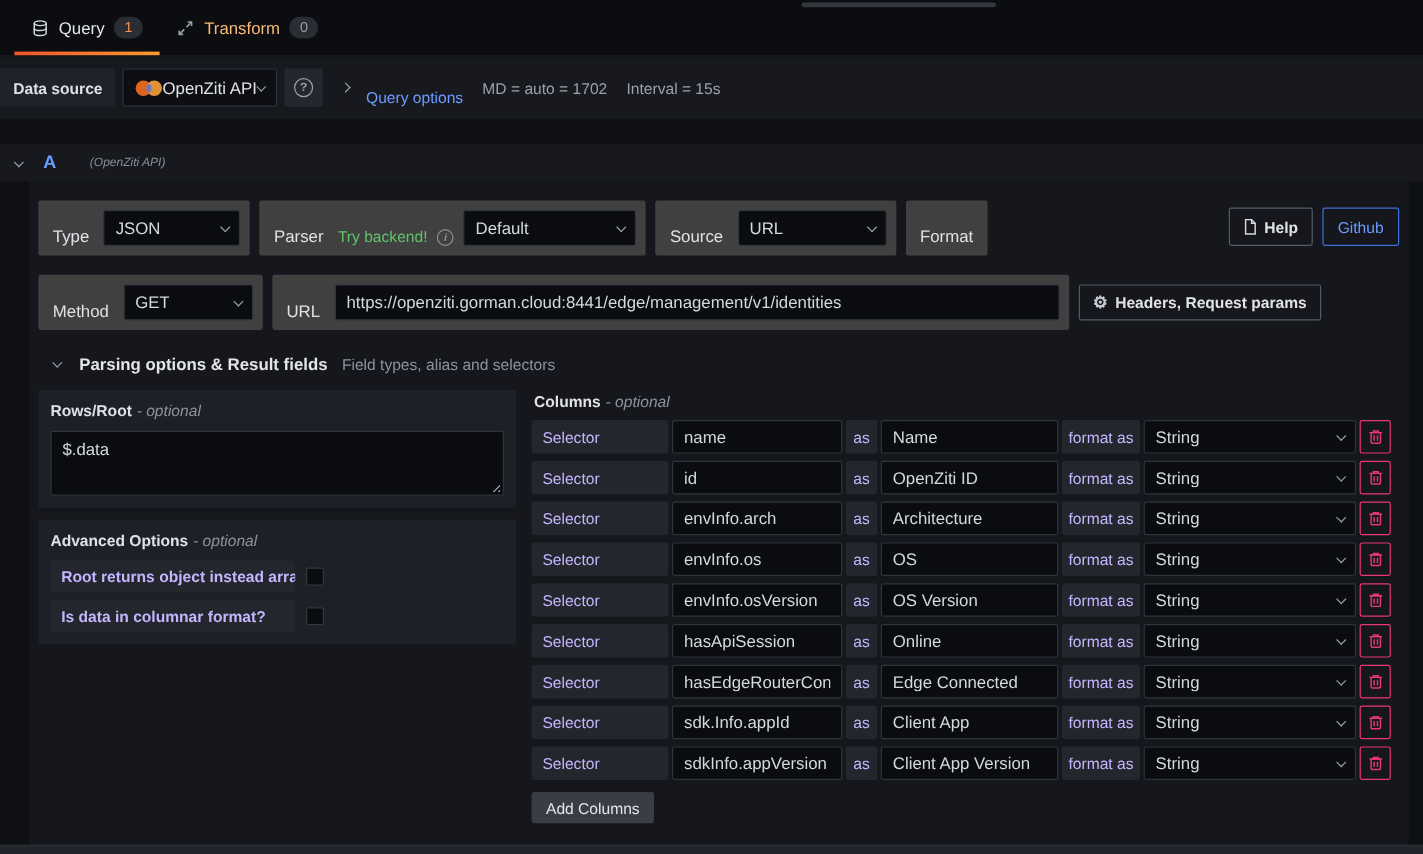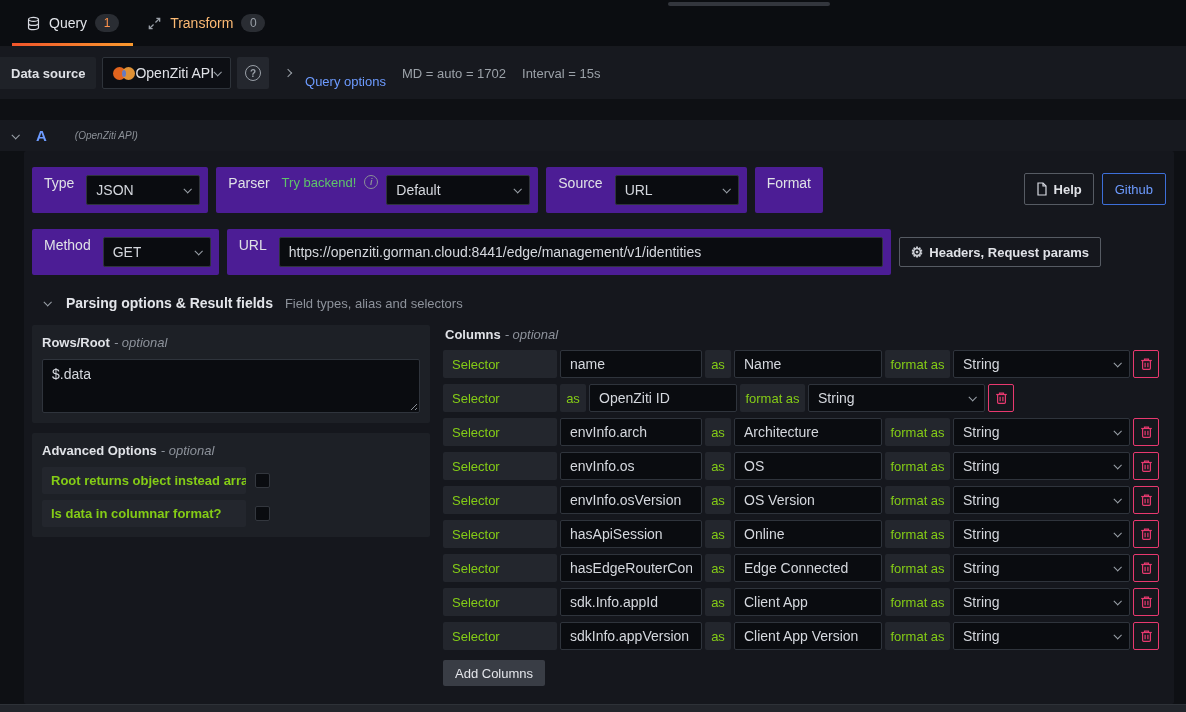--- a/index.html
+++ b/index.html
@@ -75,21 +75,21 @@
   .query-header .ds-hint { margin-left:28px; color:#8b9097; font-size:10px; font-style:italic; }
 
   
   .body-panel {
     margin:0 16px 0 24px; width:1150px; height:553px; background:#15171d; border-radius:2px; padding:8px; position:relative;
   }
   .frow { display:flex; align-items:flex-start; }
   .row1 { margin-top:8px; gap:8px; }
   .row2 { margin-top:16px; gap:8px; }
   .card {
-    background:#4c1d95; border-radius:2px; padding:8px; display:flex; align-items:flex-start; gap:8px; height:46px;
+    background:#404040; border-radius:2px; padding:8px; display:flex; align-items:flex-end; gap:8px; height:46px;
   }
   .flabel { font-size:14px; color:#dfe1e6; padding:0 4px 0 4px; white-space:nowrap; }
   .green-badge { font-size:13px; font-weight:500; color:var(--success-green, #5fc46a); white-space:nowrap; }
   .info-circle {
     width:14px; height:14px; border:1.3px solid #8b9097; border-radius:50%;
     color:#8b9097; font-size:9px; font-style:italic; font-weight:700;
     display:inline-flex; align-items:center; justify-content:center; flex:none;
   }
   .gselect {
     height:30px; background:#0a0c10; border:1px solid #2f343c; border-radius:2px;
@@ -137,21 +137,21 @@
   }
   .resize-corner {
     position:absolute; right:3px; bottom:3px; width:9px; height:9px;
     background:repeating-linear-gradient(135deg, transparent, transparent 2px, #8a8f96 2px, #8a8f96 3px);
     clip-path:polygon(100% 0, 0 100%, 100% 100%);
   }
   .adv-row { display:flex; align-items:center; margin-top:6px; }
   .adv-row:first-of-type { margin-top:0; }
   .lblbox {
     background:#23262d; border-radius:2px; height:28px; display:flex; align-items:center;
-    padding:0 9px; font-size:13px; color:#84cc16; white-space:nowrap; overflow:hidden; flex:none;
+    padding:0 9px; font-size:13px; color:#c4b5fd; white-space:nowrap; overflow:hidden; flex:none;
   }
   .adv-lbl { width:204px; height:27px; font-weight:600; }
   .checkbox {
     width:15px; height:15px; margin-left:9px; background:#0a0c10; border:1px solid #33373e; border-radius:2px; cursor:pointer;
   }
 
   .right-col { flex:1; }
   .cols-title { margin:2px 0 8px 2px; }
   .colrow { display:flex; align-items:center; gap:3px; margin-bottom:6px; }
   .w-sel { width:114px; }
@@ -347,20 +347,21 @@
                     <path d="M4.5 3.5V2.2h4v1.3"></path>
                     <rect x="2.6" y="3.5" width="7.8" height="8.8" rx="1"></rect>
                     <path d="M5.1 5.8v4.4M7.9 5.8v4.4"></path>
                   </svg>
                 </span>
               </button>
             </div>
 
             <div class="colrow">
               <span class="lblbox w-sel">Selector</span>
+              <input class="ginput w-in1" spellcheck="false" value="id" style="">
               <span class="lblbox w-as">as</span>
               <input class="ginput w-in2" spellcheck="false" value="OpenZiti ID" style="">
               <span class="lblbox w-fmt">format as</span>
               <div class="gselect w-str">
                 <span>String</span>
                 <span class="chev"></span>
               </div>
               <button class="trash-btn">
                 <span style="display:inline-flex">
                   <svg width="13" height="14" viewBox="0 0 13 14" fill="none" stroke="#e8396f" stroke-width="1.2">

